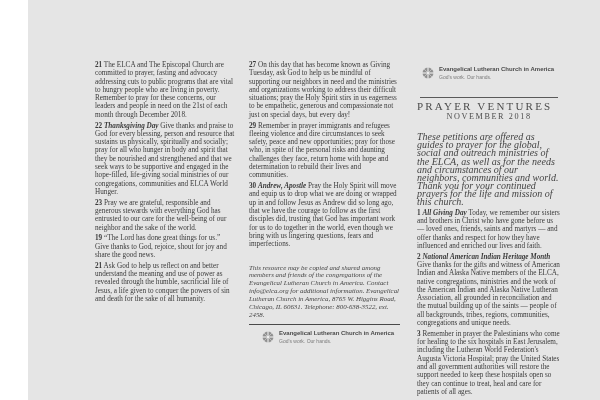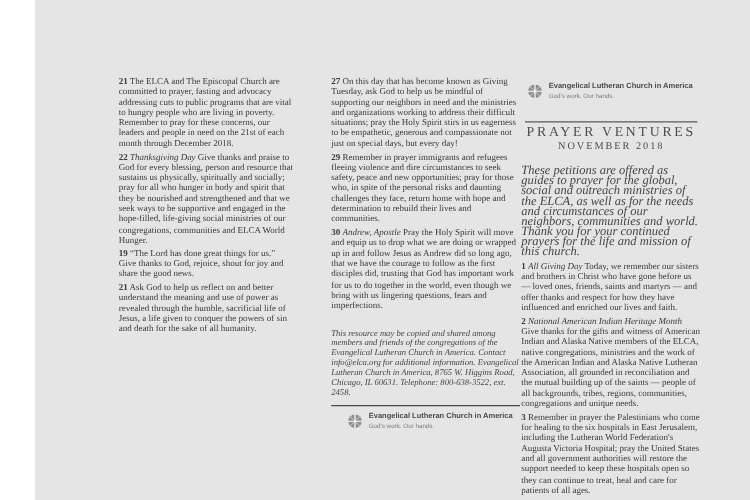--- a/index.html
+++ b/index.html
@@ -7,26 +7,26 @@
     position: relative;
     width: 600px; height: 400px;
     background: #e5e5e5;
     overflow: hidden;
     font-family: "Liberation Serif", serif;
     color: #3a3a3a;
     margin-left: 28px;
   }
   .col { position: absolute; top: 61px; font-size: 7.2px; line-height: 8.3px; text-align: left; }
   .col-left   { left: 67px;  width: 140px; }
-  .col-middle { left: 237px; width: 151px; }
+  .col-middle { left: 221px; width: 151px; }
   .col-right  { left: 389px; top: 66px; width: 144px; }
 
   .para { margin: 0 0 2.5px 0; }
   .pnum { font-weight: bold; }
-  .plead { font-style: italic; }
+  .plead { font-style: italic; font-weight: bold; }
 
   .resource-note {
     margin: 15px 0 0 0;
     font-style: italic;
     font-size: 6.9px;
     line-height: 7.9px;
     color: #454545;
   }
   .foot-rule { margin-top: 5px; border-top: 1.6px solid #4a4a4a; }
 
@@ -39,21 +39,20 @@
     font-weight: bold; font-size: 6px; line-height: 7px; color: #4a4a4a;
   }
   .logo-tag {
     font-family: "Liberation Sans", sans-serif;
     font-size: 5px; line-height: 6px; color: #7a7a7a; margin-top: 1px;
   }
 
   .masthead { margin-top: 17px; }
   .mast-rule { border-top: 1.2px solid #5a5a5a; margin: 0 3px; }
   .mast-title {
-    text-align: center;
     font-size: 11px; line-height: 12px;
     letter-spacing: 2.2px;
     color: #4c4c4c;
     margin-top: 2px;
     white-space: nowrap;
   }
   .mast-sub { display: flex; align-items: center; margin: 1px 3px 0 3px; color: #4c4c4c; flex-direction: column; }
   .mast-dash { flex: 1; height: 1.2px; background: #5a5a5a; }
   .mast-sub-text { font-size: 8.2px; letter-spacing: 1.6px; padding: 0 5px; white-space: nowrap; }
 
@@ -65,20 +64,21 @@
   }
 </style>
 </head>
 <body>
 
 <div class="page">
 
   <div class="col col-left">
     <p class="para"><b class="pnum">21</b> <i class="plead"></i> <span>The ELCA and The Episcopal Church are committed to prayer, fasting and advocacy addressing cuts to public programs that are vital to hungry people who are living in poverty. Remember to pray for these concerns, our leaders and people in need on the 21st of each month through December 2018.</span></p>
     <p class="para"><b class="pnum">22</b> <i class="plead">Thanksgiving Day</i> <span>Give thanks and praise to God for every blessing, person and resource that sustains us physically, spiritually and socially; pray for all who hunger in body and spirit that they be nourished and strengthened and that we seek ways to be supportive and engaged in the hope-filled, life-giving social ministries of our congregations, communities and ELCA World Hunger.</span></p>
+    <p class="para"><b class="pnum">23</b> <i class="plead"></i> <span>Pray we are grateful, responsible and generous stewards with everything God has entrusted to our care for the well-being of our neighbor and the sake of the world.</span></p>
     <p class="para"><b class="pnum">19</b> <i class="plead"></i> <span>“The Lord has done great things for us.” Give thanks to God, rejoice, shout for joy and share the good news.</span></p>
     <p class="para"><b class="pnum">21</b> <i class="plead"></i> <span>Ask God to help us reflect on and better understand the meaning and use of power as revealed through the humble, sacrificial life of Jesus, a life given to conquer the powers of sin and death for the sake of all humanity.</span></p>
   </div>
 
   <div class="col col-middle">
     <p class="para"><b class="pnum">27</b> <i class="plead"></i> <span>On this day that has become known as Giving Tuesday, ask God to help us be mindful of supporting our neighbors in need and the ministries and organizations working to address their difficult situations; pray the Holy Spirit stirs in us eagerness to be empathetic, generous and compassionate not just on special days, but every day!</span></p>
     <p class="para"><b class="pnum">29</b> <i class="plead"></i> <span>Remember in prayer immigrants and refugees fleeing violence and dire circumstances to seek safety, peace and new opportunities; pray for those who, in spite of the personal risks and daunting challenges they face, return home with hope and determination to rebuild their lives and communities.</span></p>
     <p class="para"><b class="pnum">30</b> <i class="plead">Andrew, Apostle</i> <span>Pray the Holy Spirit will move and equip us to drop what we are doing or wrapped up in and follow Jesus as Andrew did so long ago, that we have the courage to follow as the first disciples did, trusting that God has important work for us to do together in the world, even though we bring with us lingering questions, fears and imperfections.</span></p>
 
     <p class="resource-note">This resource may be copied and shared among members and friends of the congregations of the Evangelical Lutheran Church in America. Contact info@elca.org for additional information. Evangelical Lutheran Church in America, 8765 W. Higgins Road, Chicago, IL 60631. Telephone: 800-638-3522, ext. 2458.</p>

